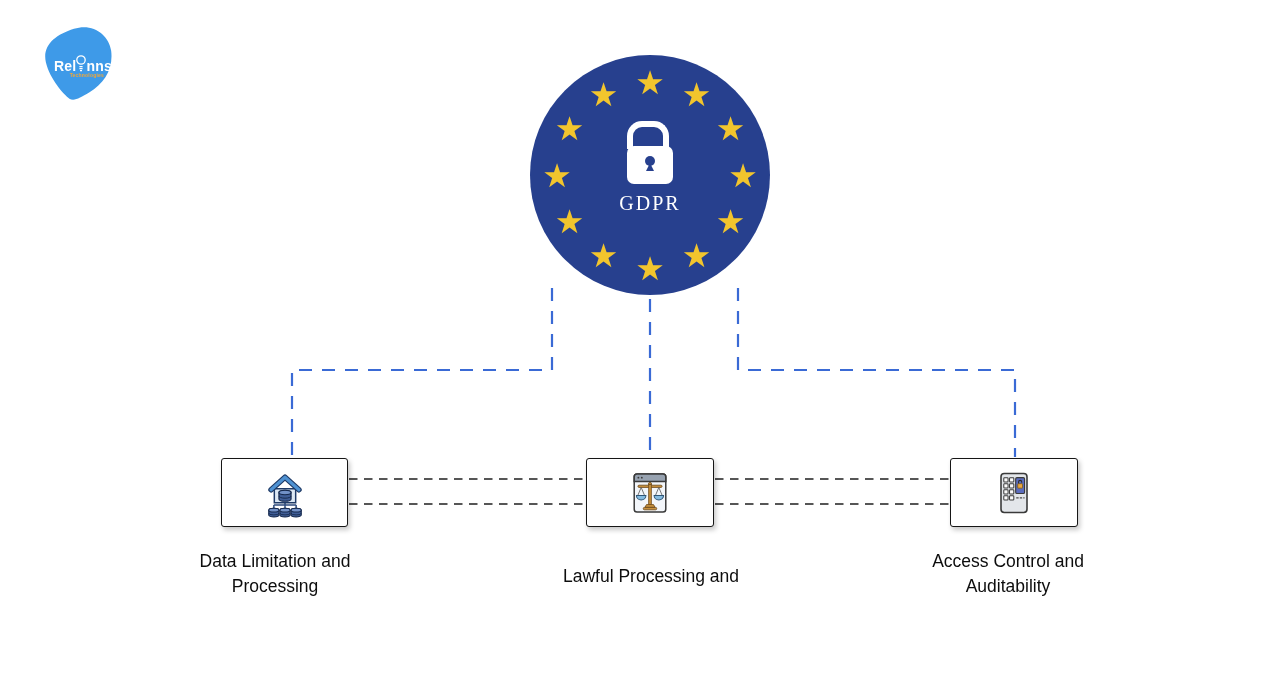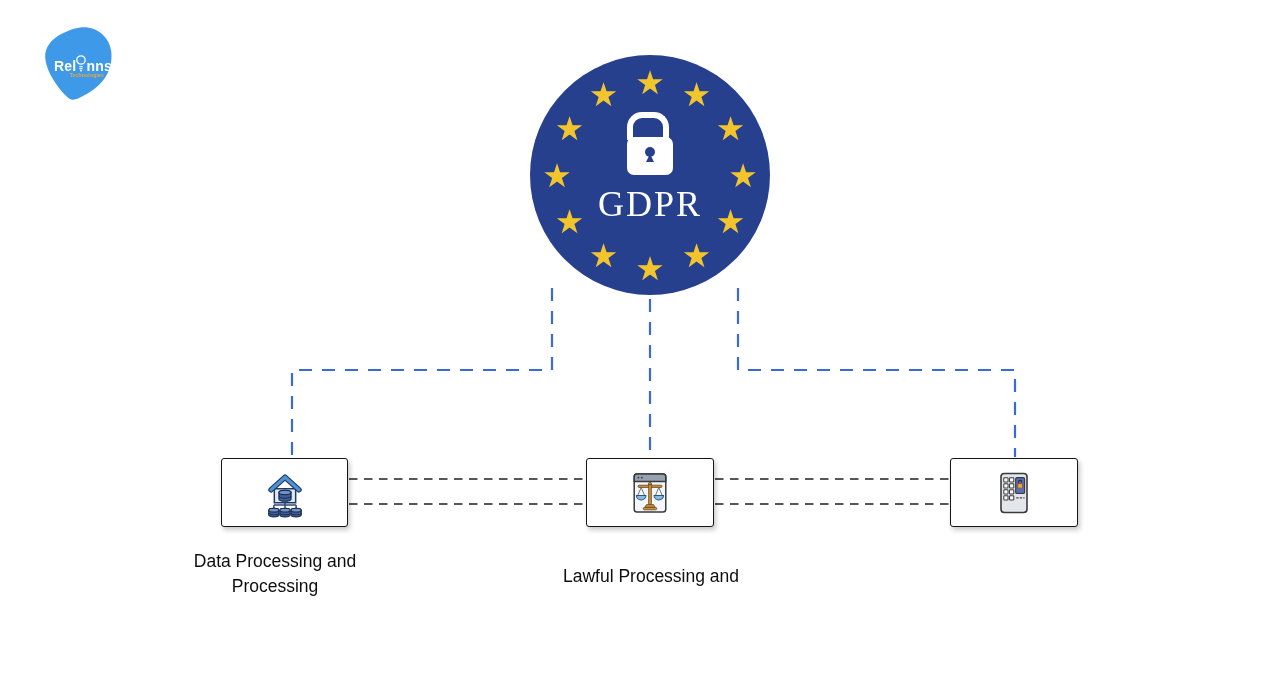--- a/index.html
+++ b/index.html
@@ -60,21 +60,21 @@
   }
   .keyhole{width:10px;height:10px;border-radius:50%;background:var(--hub-blue);position:relative;top:-4px;}
   .keyhole::after{
     content:'';position:absolute;left:50%;top:7px;transform:translateX(-50%);
     width:0;height:0;border-left:4px solid transparent;border-right:4px solid transparent;
     border-bottom:8px solid var(--hub-blue);
   }
   .hub-label{
     margin-top:8px;color:#fff;
     font-family:"Liberation Serif","DejaVu Serif",serif;
-    font-size:36px;letter-spacing:2px;
+    font-size:20px;letter-spacing:2px;
   }
 
   
   .node{
     position:absolute;top:458px;height:69px;
     background:#fff;border:1.6px solid var(--box-border);border-radius:3px;
     box-shadow:2px 3px 5px rgba(0,0,0,.22);
     display:flex;align-items:center;justify-content:center;
     box-sizing:border-box;
   }
@@ -197,20 +197,24 @@
           <rect x="23.2" y="31" width="4.6" height="4.6" rx="0.8"></rect>
       </g>
       <rect x="29.8" y="11.5" width="9.6" height="17" rx="1.4" fill="#5b6cbd" stroke="#3a3a3a" stroke-width="1.2"></rect>
       <path d="M32.9 18 v-1.9 a1.7 1.7 0 0 1 3.4 0 v0.9" stroke="#2b2b2b" stroke-width="1.1" fill="none"></path>
       <rect x="32" y="18" width="5.2" height="4.8" rx="0.8" fill="#eda73f" stroke="#7a5a1c" stroke-width="0.9"></rect>
       <path d="M30.4 33.2 h2.6 M34.2 33.2 h2.6 M38 33.2 h1.4" stroke="#4a4a4a" stroke-width="1.5" fill="none"></path>
     </svg>
   </div>
 
   <div class="node-label label-1">
-    <div>Data Processing and</div>
+    <div>Data Limitation and</div>
     <div>Processing</div>
   </div>
   <div class="node-label label-2">
     <div>Lawful Processing and</div>
   </div>
+  <div class="node-label label-3">
+    <div>Access Control and</div>
+    <div>Auditability</div>
+  </div>
 
 </div>
 
 </body></html>

